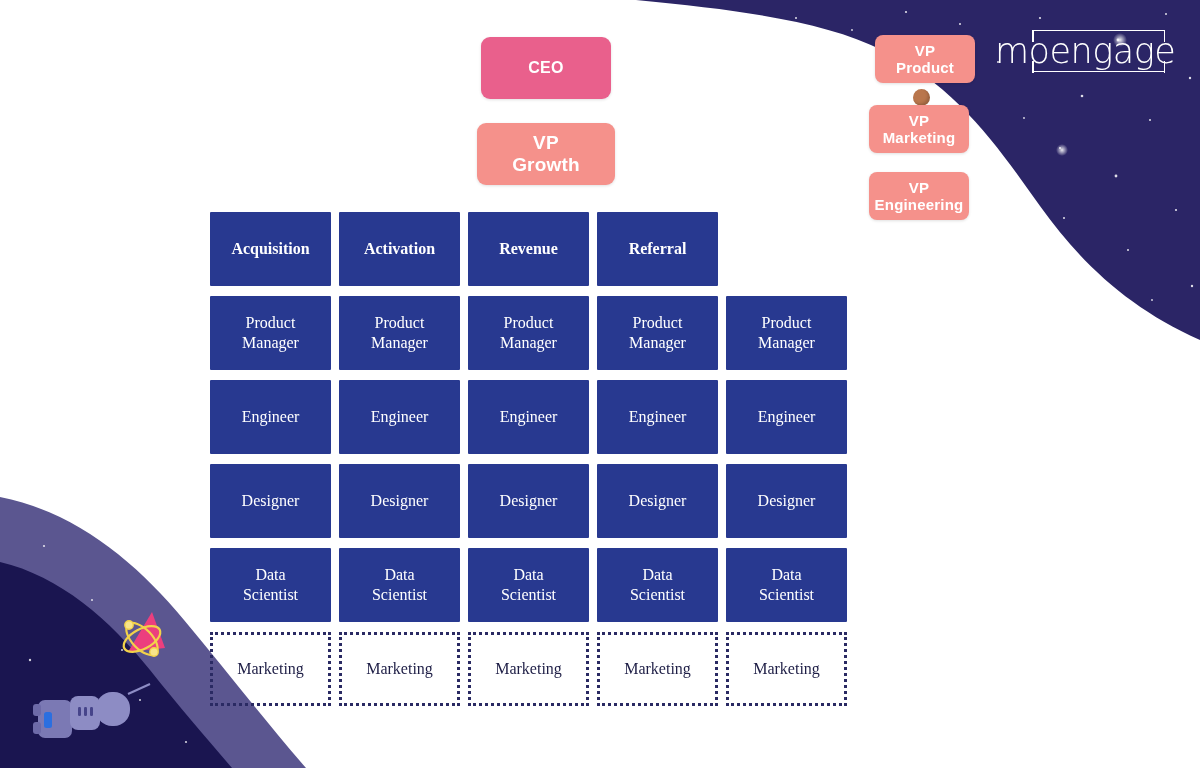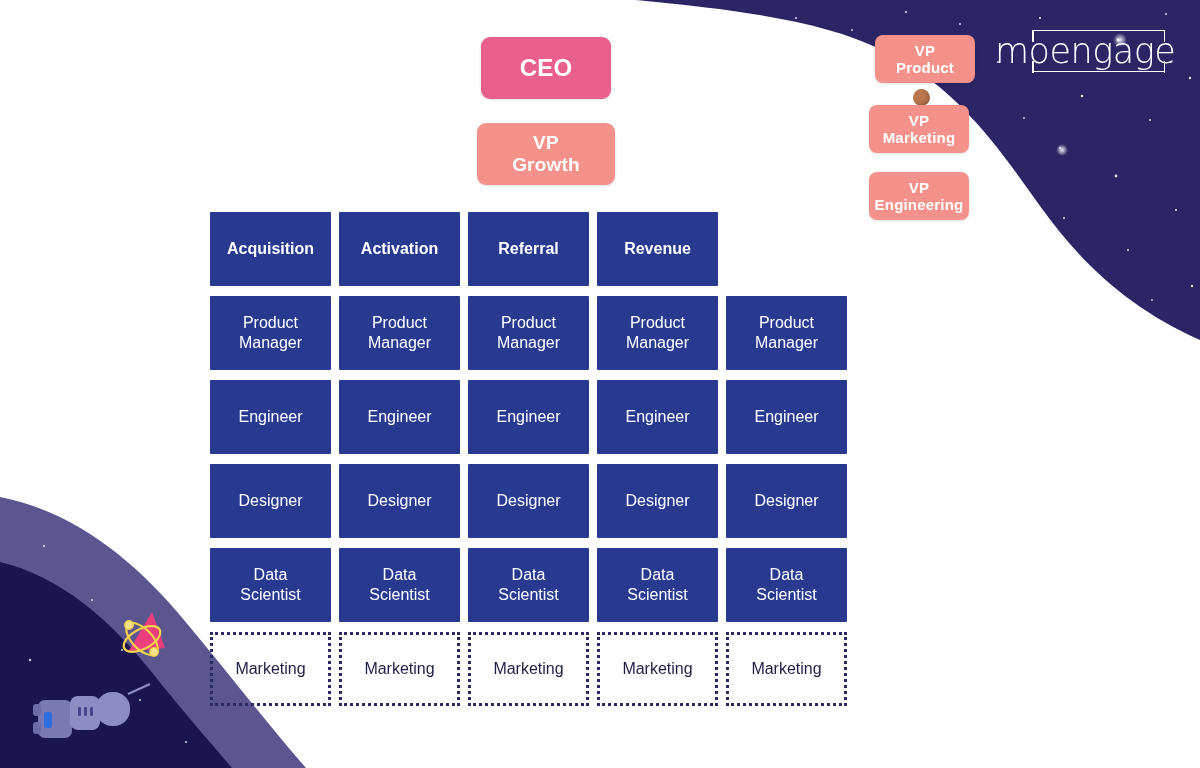--- a/index.html
+++ b/index.html
@@ -42,21 +42,21 @@
     font-weight: bold;
     line-height: 1.15;
     letter-spacing: .2px;
     white-space: pre-line;
     box-shadow: 0 1px 3px rgba(0,0,0,.12);
   }
   .pill-ceo {
     left: 481px; top: 37px;
     width: 130px; height: 62px;
     background: #e9608c;
-    font-size: 24px;
+    font-size: 16px;
   }
   .pill-vpgrowth {
     left: 477px; top: 123px;
     width: 138px; height: 62px;
     background: #f5918b;
     font-size: 19px;
   }
   .pill-vp {
     width: 100px; height: 48px;
     background: #f5918b;
@@ -75,20 +75,21 @@
     background: #b9764c;
     box-shadow: inset -2px -2px 3px rgba(0,0,0,.18);
   }
 
   
   #grid {
     position: absolute;
     left: 210px;
     top: 212px;
     width: 668px;
+    font-family: Liberation Serif, serif;
   }
   .grid-row {
     display: flex;
     gap: 8px;
     margin-bottom: 10px;
   }
   .cell {
     flex: 0 0 121px;
     height: 74px;
     background: #283990;
@@ -293,22 +294,22 @@
 Marketing</div>
 
   <div class="pill pill-vp pill-vpeng">VP
 Engineering</div>
 
   <div id="grid">
 
     <div class="grid-row header">
       <div class="cell">Acquisition</div>
       <div class="cell">Activation</div>
+      <div class="cell">Revenue</div>
       <div class="cell">Referral</div>
-      <div class="cell">Revenue</div>
     </div>
 
     <div class="grid-row">
       <div class="cell">Product
 Manager</div>
       <div class="cell">Product
 Manager</div>
       <div class="cell">Product
 Manager</div>
       <div class="cell">Product

